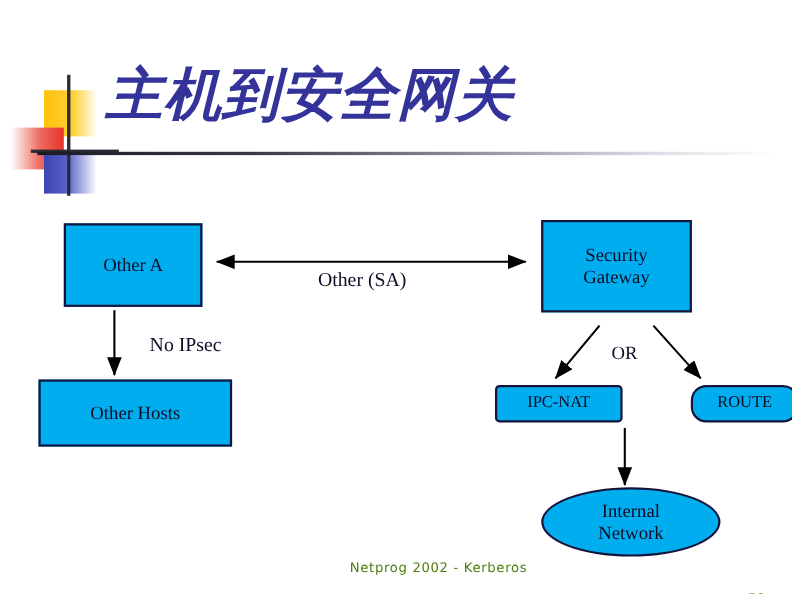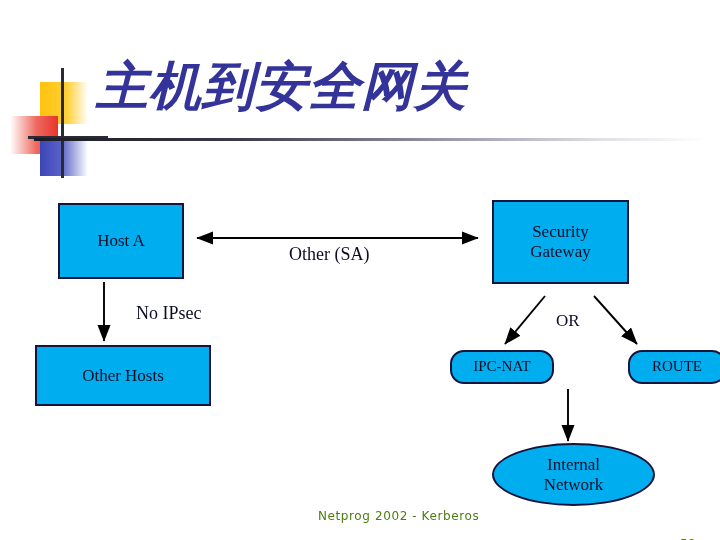--- a/index.html
+++ b/index.html
@@ -70,21 +70,21 @@
     align-items: center;
     justify-content: center;
     text-align: center;
     color: #0d0d28;
     font-family: "Liberation Serif", serif;
     line-height: 1.15;
   }
   #node-host-a   { left: 58px;  top: 203px; width: 126px; height: 76px; font-size: 17px; }
   #node-gateway  { left: 492px; top: 200px; width: 137px; height: 84px; font-size: 17px; }
   #node-other    { left: 35px;  top: 345px; width: 176px; height: 61px; font-size: 17px; }
-  #node-ipcnat   { left: 450px; top: 350px; width: 104px;  height: 34px; font-size: 15px; border-radius: 14px; }
+  #node-ipcnat   { left: 450px; top: 350px; width: 116px;  height: 34px; font-size: 15px; border-radius: 4px; }
   #node-route    { left: 590px; top: 350px; width: 98px;  height: 34px; font-size: 15px; border-radius: 14px; margin-left: 38px; }
   #node-internal {
     left: 492px; top: 443px; width: 163px; height: 63px;
     border-radius: 50%; font-size: 17px;
   }
 
   
   .edge-label {
     position: absolute;
     font-family: "Liberation Serif", serif;
@@ -126,21 +126,21 @@
     <div class="sq" id="sq-blue"></div>
     <div id="rule-vert"></div>
     <div id="rule-horz-short"></div>
   </div>
 
   <div id="title-text">主机到安全网关</div>
 
   <div id="rule-horz-long"></div>
 
   <div class="node" id="node-host-a">
-    <span>Host A</span>
+    <span>Other A</span>
   </div>
 
   <div class="node" id="node-gateway">
     <span>
       <span>Security</span><br>
       <span>Gateway</span>
     </span>
   </div>
 
   <div class="node" id="node-other">

